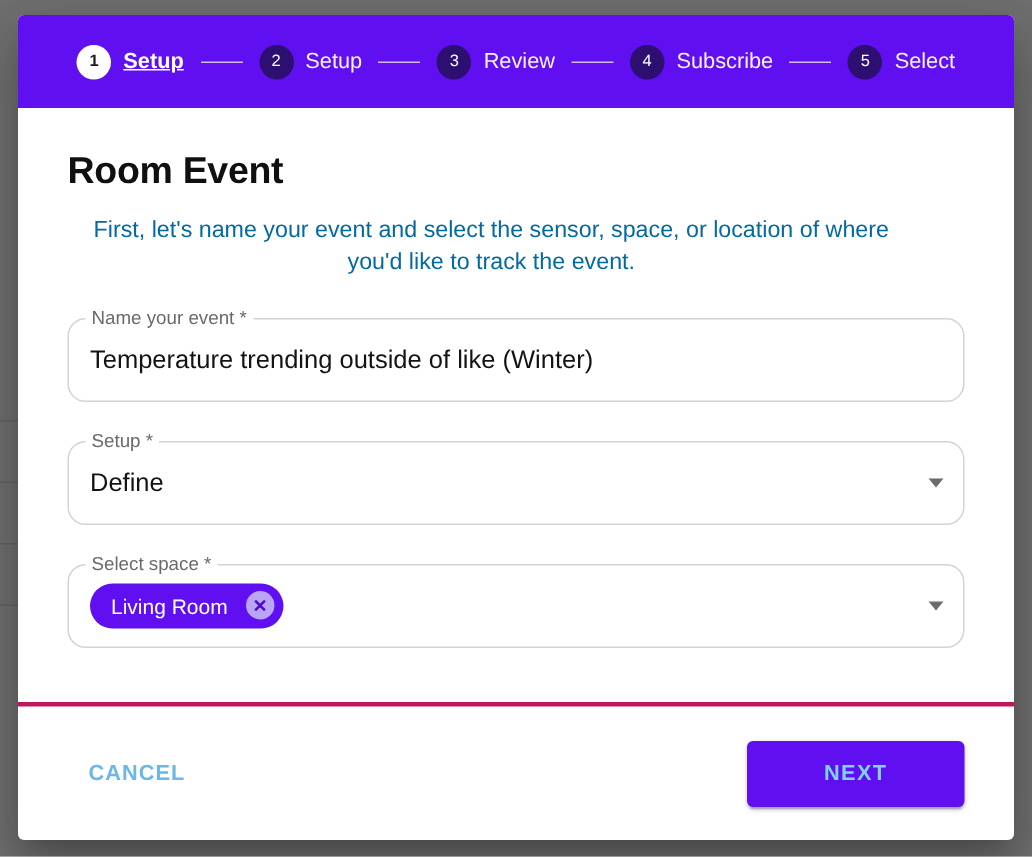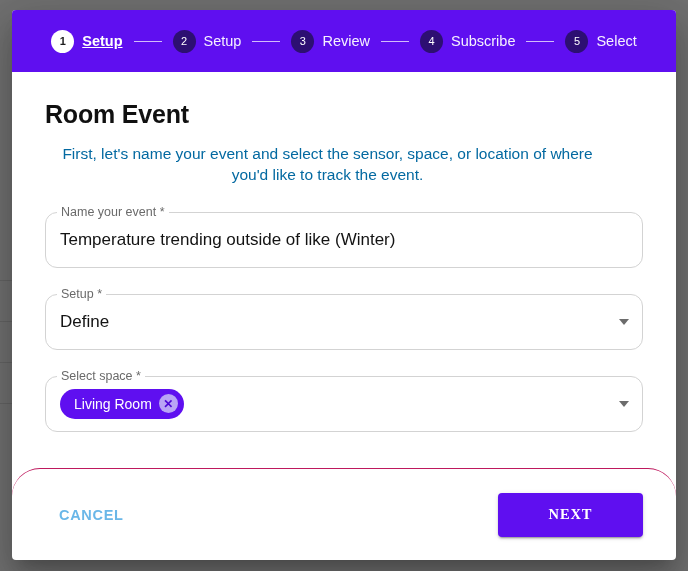--- a/index.html
+++ b/index.html
@@ -180,72 +180,71 @@
   
   .chip {
     display: inline-flex;
     align-items: center;
     height: 30px;
     border-radius: 15px;
     background: #5f0ff0;
     color: #ffffff;
     font-size: 14px;
     padding: 0 6px 0 14px;
-    gap: 7px;
+    gap: 12px;
     white-space: nowrap;
   }
   .chip-close {
     width: 19px;
     height: 19px;
     border-radius: 50%;
     background: #b9a4f5;
     color: #4d07d6;
     font-size: 12px;
     line-height: 1;
     display: flex;
     align-items: center;
     justify-content: center;
     font-weight: bold;
   }
 
   
   #dialog-footer {
     flex: 0 0 auto;
-    border-top: 1px solid #be185d;
+    border-top: 3px solid #be185d;
     height: 92px;
     display: flex;
     align-items: center;
     padding: 0 33px;
     box-sizing: border-box;
     justify-content: space-between;
-    border-radius: 28px;
   }
   #cancel-button {
     background: none;
     border: none;
     color: #6ab7e8;
     font-size: 14.5px;
     font-weight: bold;
     letter-spacing: .7px;
     padding: 10px 14px;
     cursor: pointer;
     font-family: inherit;
   }
   #next-button {
     background: #5f0ff0;
     border: none;
-    color: #ffffff;
+    color: #7dd3fc;
     font-size: 14.5px;
     font-weight: bold;
     letter-spacing: .9px;
     width: 145px;
     height: 44px;
     border-radius: 4px;
     cursor: pointer;
-    font-family: Liberation Serif, serif;
+    font-family: Liberation Sans, sans-serif;
     box-shadow: 0 3px 1px -2px rgba(0,0,0,.2),
                 0 2px 2px 0 rgba(0,0,0,.14),
                 0 1px 5px 0 rgba(0,0,0,.12);
   }
 </style>
 </head>
 <body>
 
 <div id="backdrop">
 

